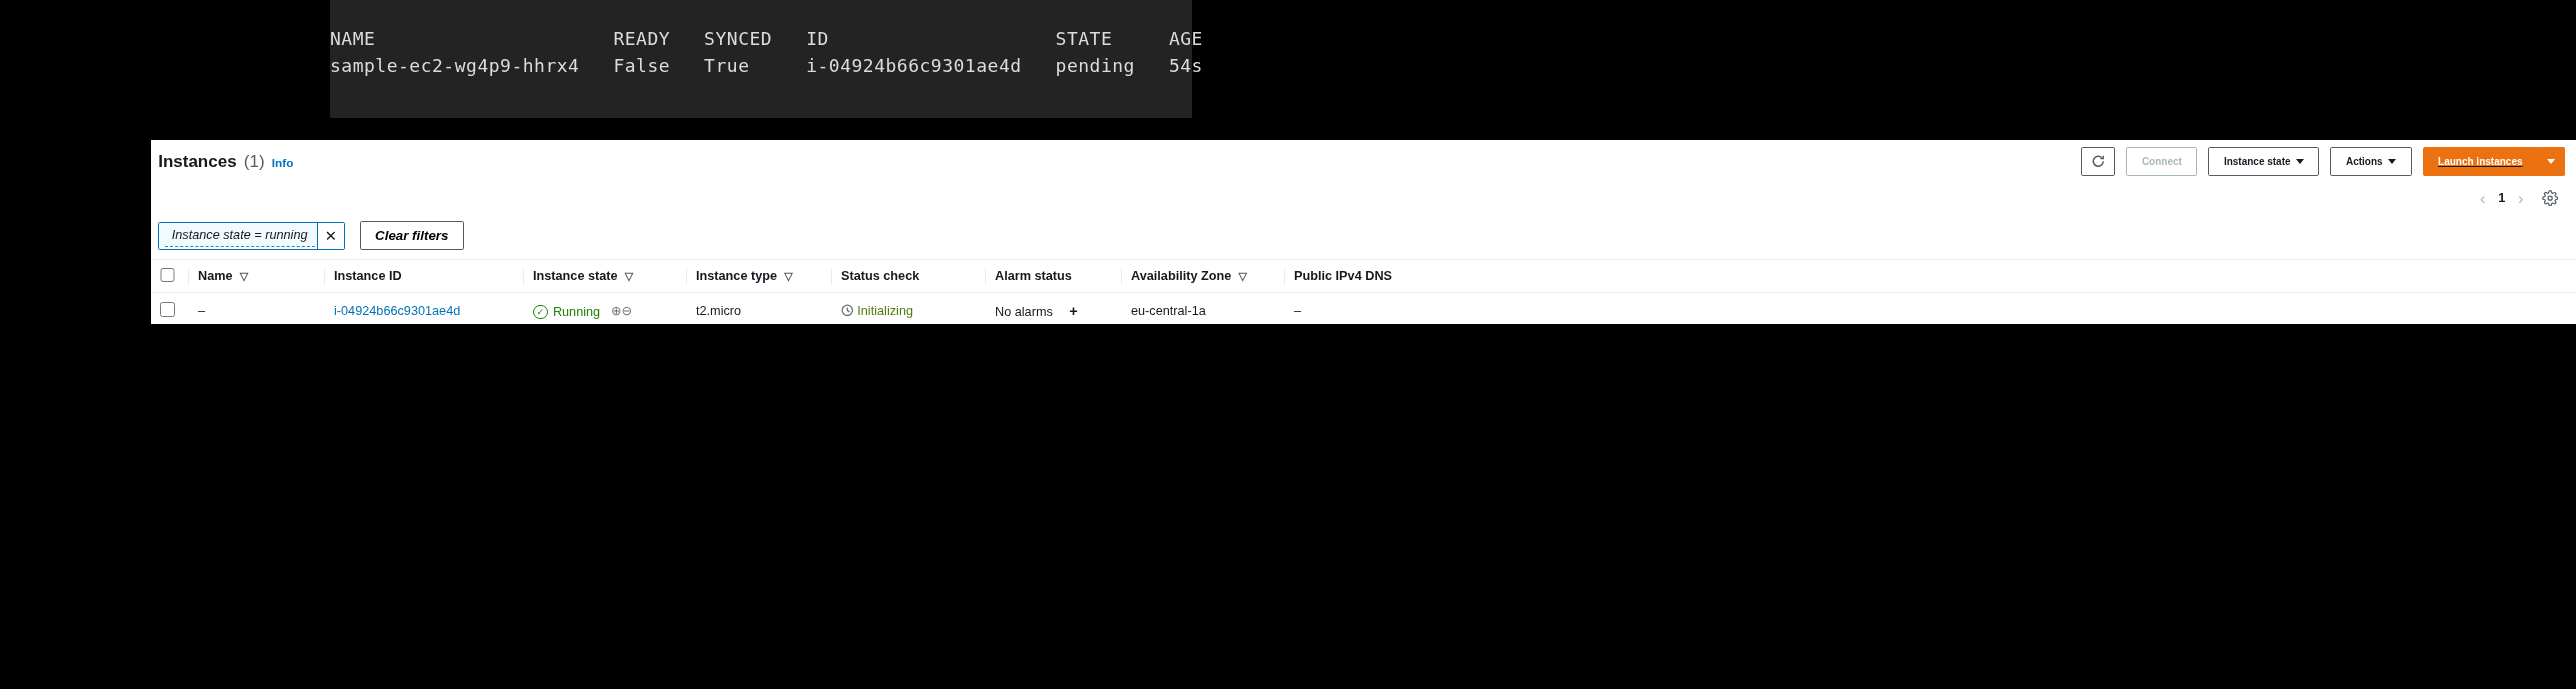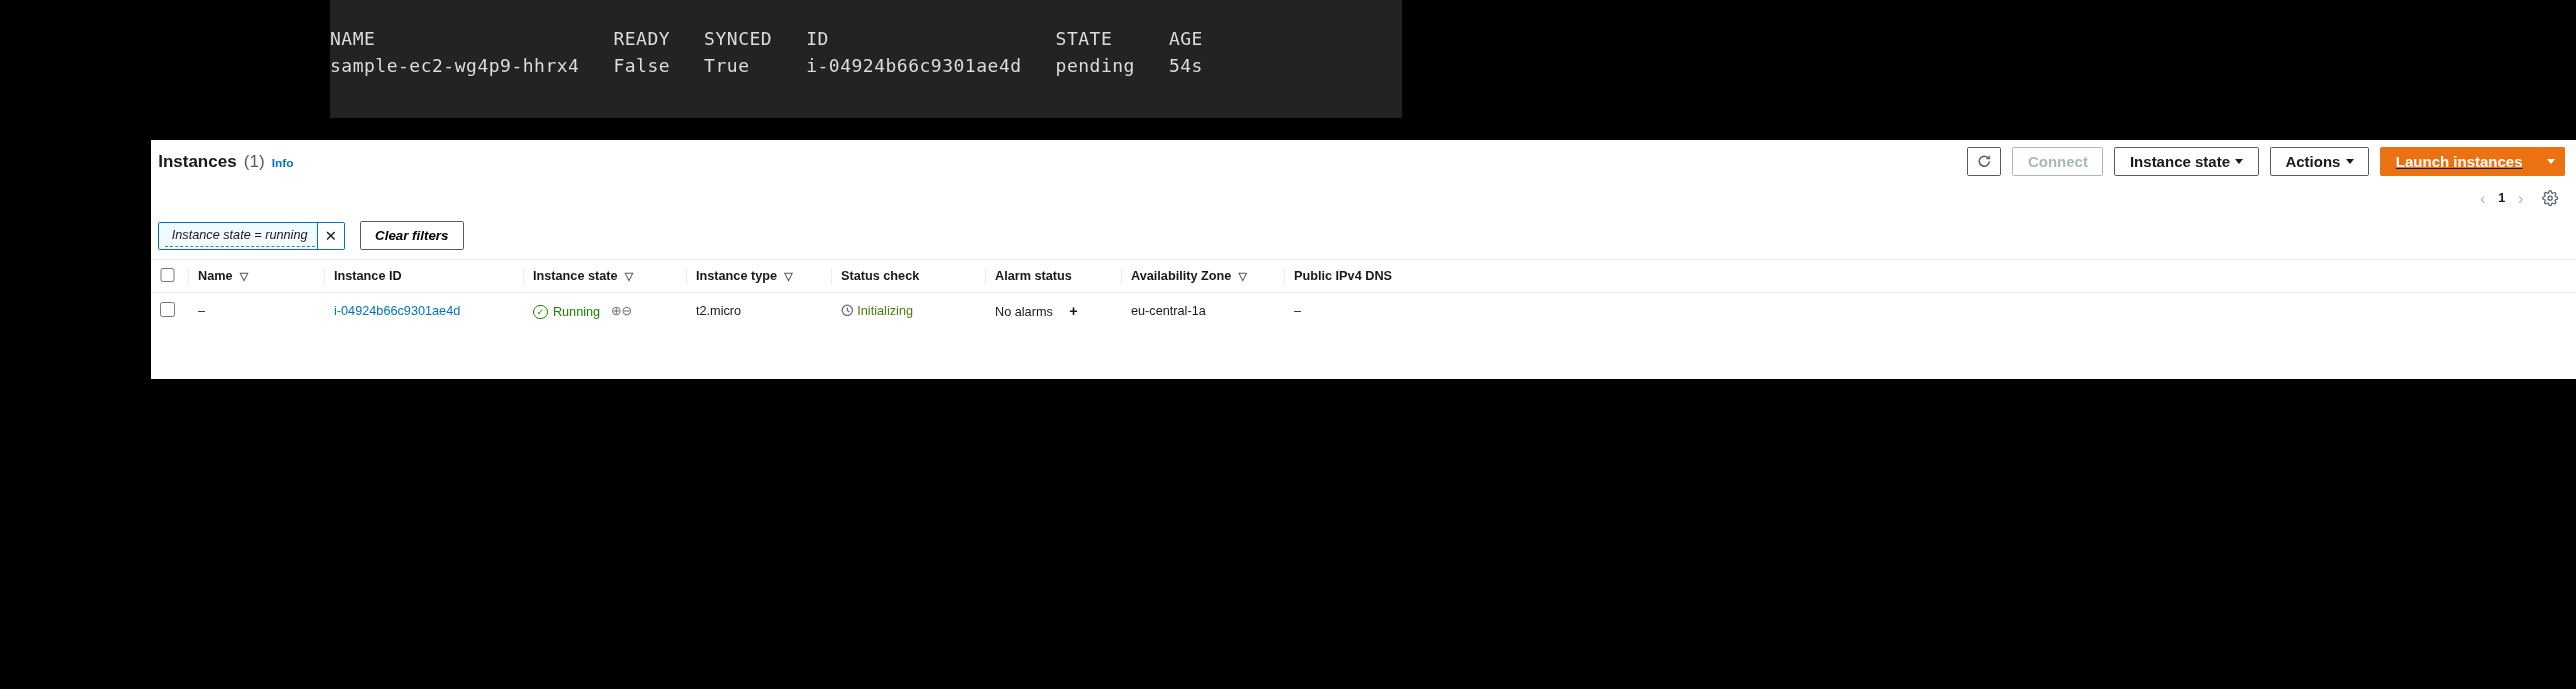--- a/index.html
+++ b/index.html
@@ -9,21 +9,21 @@
     font-family: "Amazon Ember", "Helvetica Neue", Arial, sans-serif;
     background: #000;
     overflow: hidden;
   }
 
   
   .terminal-wrap {
     position: absolute;
     top: 0;
     left: 330px;
-    width: 1072px;
+    width: 862px;
     height: 118px;
     background: #232323;
     color: #dcdcdc;
     padding: 25px 0 0 0;
     font-family: ui-monospace, SFMono-Regular, Menlo, Consolas, monospace;
     font-size: 18px;
     line-height: 1.5;
     letter-spacing: 0.5px;
   }
   .terminal-wrap pre {
@@ -31,21 +31,21 @@
     font-size: inherit;
     white-space: pre;
   }
 
   
   .console {
     position: absolute;
     top: 140px;
     left: 151px;
     right: 0;
-    height: 239px;
+    height: 184px;
     background: #fff;
     color: #16191f;
     font-size: 12.7px;
     overflow: hidden;
   }
 
   
   .console-header {
     display: flex;
     align-items: center;
@@ -66,21 +66,21 @@
 
   .btn {
     display: inline-flex;
     align-items: center;
     gap: 5.4px;
     height: 29px;
     padding: 0 14.5px;
     border: 0.9px solid #545b64;
     border-radius: 1.8px;
     background: #fff;
-    font-size: 15px;
+    font-size: 10px;
     font-weight: 700;
     color: #16191f;
     cursor: pointer;
   }
   .btn-icon-only { padding: 0 9px; }
   .btn.disabled { color: #aab7b8; border-color: #aab7b8; cursor: not-allowed; }
   .btn-primary {
     background: #ec7211;
     border-color: #ec7211;
     color: #fff;

